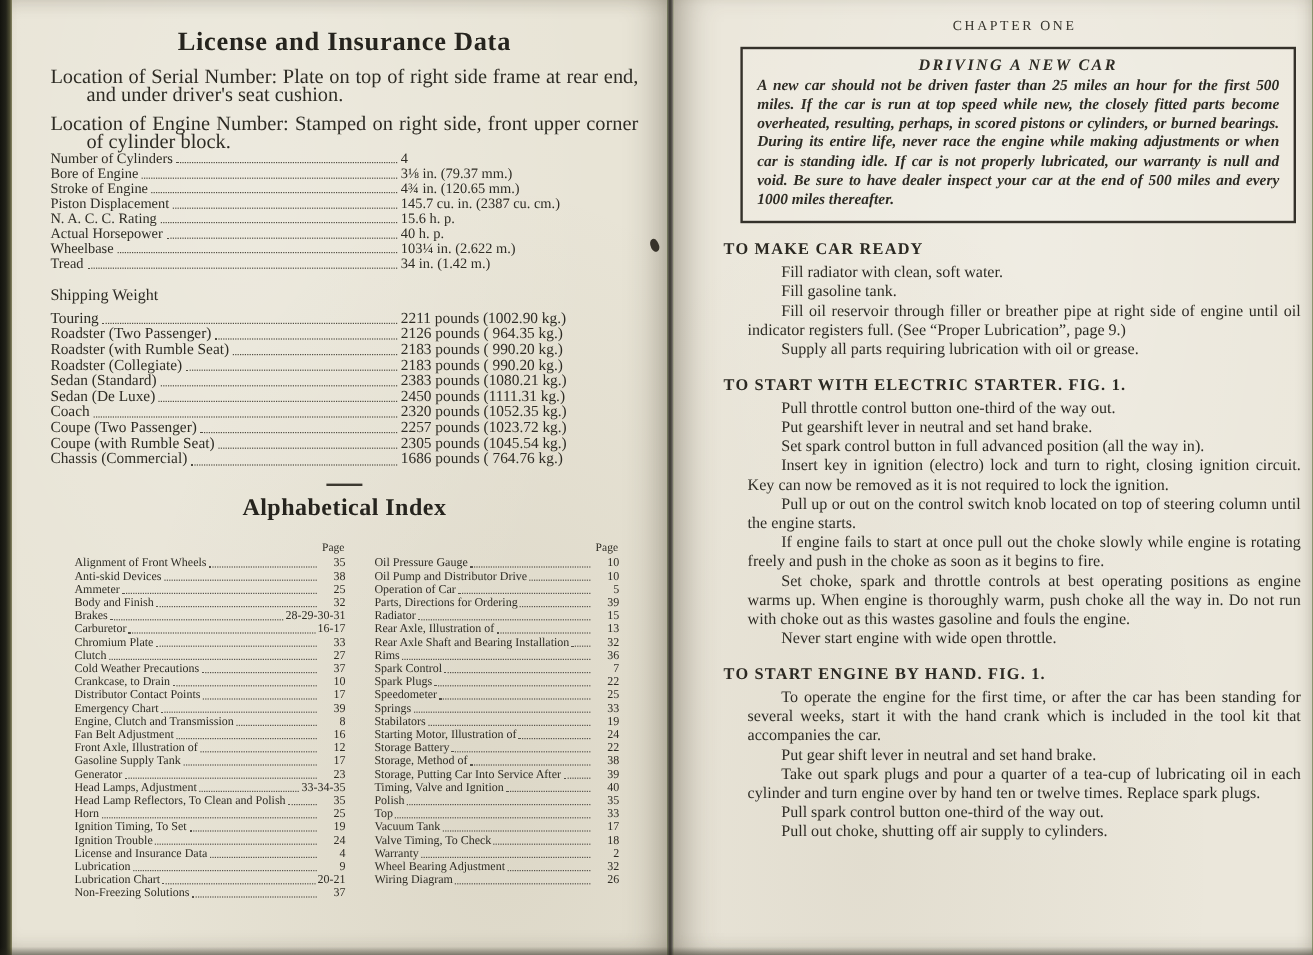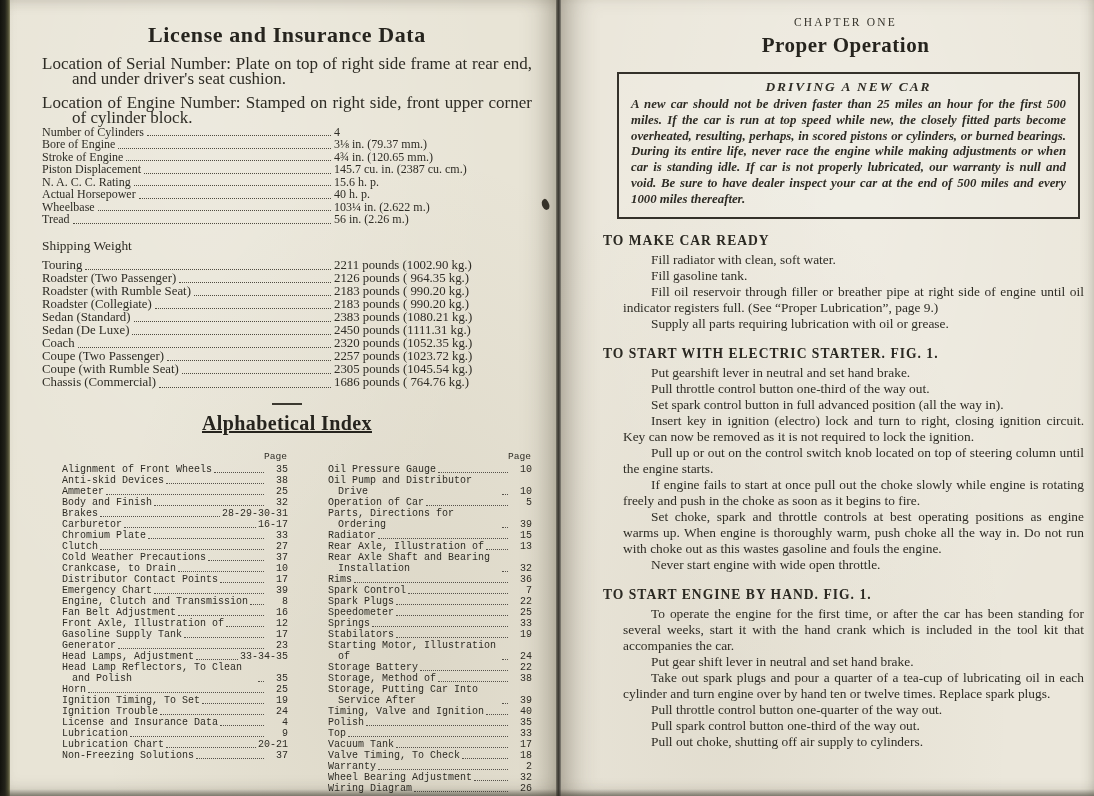--- a/index.html
+++ b/index.html
@@ -42,22 +42,22 @@
   .lead-row{display:flex;align-items:flex-end;}
   .spec-list .lead-row{line-height:12.5px;}
   .lead-label{white-space:nowrap;}
   .dots{flex:1;margin:0 3px 2px;border-bottom:1.7px dotted #4f4b40;min-width:8px;}
   .lead-value{width:198px;white-space:nowrap;}
   .subhead{margin-top:12px;font-size:13.4px;}
   .weight-list{margin-top:5px;font-size:12.8px;}
   .weight-list .lead-row{line-height:13.1px;}
   .divider{width:30px;height:2px;background:#3c3930;margin:13px auto 0;}
   .idx-title{margin-top:7px;font-size:20px;font-weight:bold;text-align:center;letter-spacing:.4px;
-             color:#26241e;text-decoration:underline;}
-  .index-wrap{display:flex;margin-top:5px;padding-left:20px;gap:40px;font-size:10px;font-family:Liberation Mono, monospace;}
+             color:#26241e;}
+  .index-wrap{display:flex;margin-top:5px;padding-left:20px;gap:24px;font-size:10px;}
   .idx-col1{width:226px;}
   .idx-col2{width:204px;}
   .col-head{text-align:right;font-size:9.6px;margin-bottom:2px;padding-right:1px;}
   .idx-row{display:flex;align-items:flex-end;line-height:11px;}
   .idx-label{padding-left:10px;text-indent:-10px;}
   .idx-dots{flex:1;margin:0 2px 2px;border-bottom:1.4px dotted #55514a;min-width:6px;}
   .idx-page{min-width:22px;text-align:right;white-space:nowrap;}
 
   
   .chapter{text-align:center;font-size:11.5px;letter-spacing:2.2px;color:#35332b;}
@@ -116,21 +116,21 @@
             <span class="lead-value">40 h. p.</span>
           </div>
           <div class="lead-row">
             <span class="lead-label">Wheelbase</span>
             <span class="dots"></span>
             <span class="lead-value">103¼ in. (2.622 m.)</span>
           </div>
           <div class="lead-row">
             <span class="lead-label">Tread</span>
             <span class="dots"></span>
-            <span class="lead-value">56 in. (2.26 m.)</span>
+            <span class="lead-value">34 in. (1.42 m.)</span>
           </div>
         </div>
 
       <div class="subhead">Shipping Weight</div>
 
       <div class="weight-list" id="weight-list">
           <div class="lead-row">
             <span class="lead-label">Touring</span>
             <span class="dots"></span>
             <span class="lead-value">2211 pounds (1002.90 kg.)</span>
@@ -456,52 +456,50 @@
     </div>
   </div>
 
   <div class="gutter"></div>
   <div class="speck"></div>
 
   <div class="page page-r">
 
     <div class="pr-inner">
       <div class="chapter">CHAPTER ONE</div>
-      <h1 class="r-title">Proper Operation</h1>
 
       <div class="notice">
         <div class="notice-head">DRIVING A NEW CAR</div>
         <div class="notice-body">A new car should not be driven faster than 25 miles an hour for the first 500 miles. If the car is run at top speed while new, the closely fitted parts become overheated, resulting, perhaps, in scored pistons or cylinders, or burned bearings. During its entire life, never race the engine while making adjustments or when car is standing idle. If car is not properly lubricated, our warranty is null and void. Be sure to have dealer inspect your car at the end of 500 miles and every 1000 miles thereafter.</div>
       </div>
 
       <div id="sections">
           <div class="section">
             <h3 class="section-heading">TO MAKE CAR READY</h3>
             <p class="para">Fill radiator with clean, soft water.</p>
             <p class="para">Fill gasoline tank.</p>
             <p class="para">Fill oil reservoir through filler or breather pipe at right side of engine until oil indicator registers full. (See “Proper Lubrication”, page 9.)</p>
             <p class="para">Supply all parts requiring lubrication with oil or grease.</p>
           </div>
           <div class="section">
             <h3 class="section-heading">TO START WITH ELECTRIC STARTER.  FIG. 1.</h3>
+            <p class="para">Pull throttle control button one-third of the way out.</p>
             <p class="para">Put gearshift lever in neutral and set hand brake.</p>
-            <p class="para">Pull throttle control button one-third of the way out.</p>
             <p class="para">Set spark control button in full advanced position (all the way in).</p>
             <p class="para">Insert key in ignition (electro) lock and turn to right, closing ignition circuit. Key can now be removed as it is not required to lock the ignition.</p>
             <p class="para">Pull up or out on the control switch knob located on top of steering column until the engine starts.</p>
             <p class="para">If engine fails to start at once pull out the choke slowly while engine is rotating freely and push in the choke as soon as it begins to fire.</p>
             <p class="para">Set choke, spark and throttle controls at best operating positions as engine warms up. When engine is thoroughly warm, push choke all the way in. Do not run with choke out as this wastes gasoline and fouls the engine.</p>
             <p class="para">Never start engine with wide open throttle.</p>
           </div>
           <div class="section">
             <h3 class="section-heading">TO START ENGINE BY HAND.  FIG. 1.</h3>
             <p class="para">To operate the engine for the first time, or after the car has been standing for several weeks, start it with the hand crank which is included in the tool kit that accompanies the car.</p>
             <p class="para">Put gear shift lever in neutral and set hand brake.</p>
             <p class="para">Take out spark plugs and pour a quarter of a tea-cup of lubricating oil in each cylinder and turn engine over by hand ten or twelve times. Replace spark plugs.</p>
-            <p class="para">Pull throttle control button one-quarter of the way out.</p>
             <p class="para">Pull spark control button one-third of the way out.</p>
             <p class="para">Pull out choke, shutting off air supply to cylinders.</p>
           </div>
         </div>
     </div>
   </div>
 
   <div class="edge-left"></div>
   <div class="edge-bottom"></div>
 </div>

